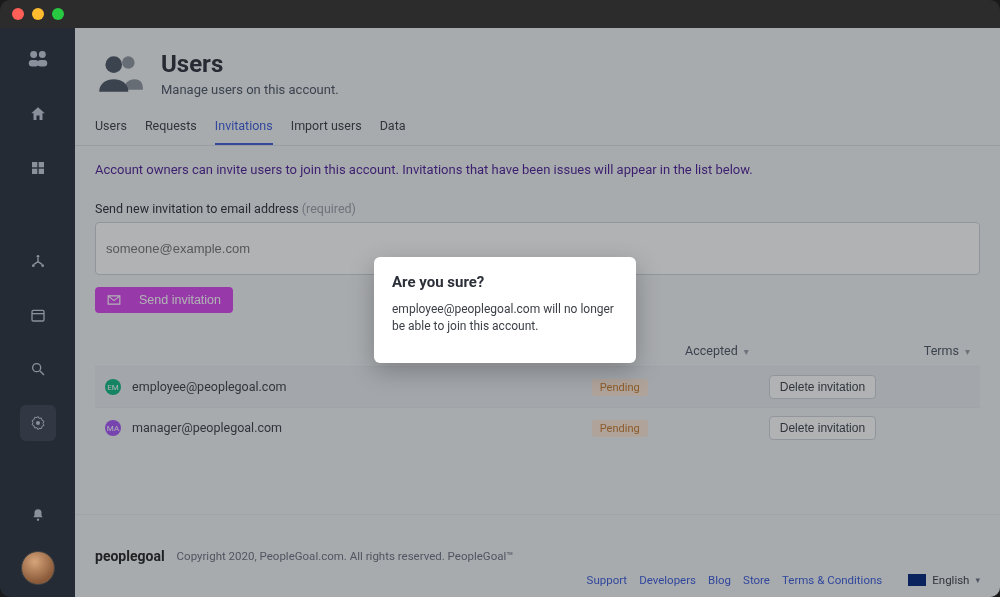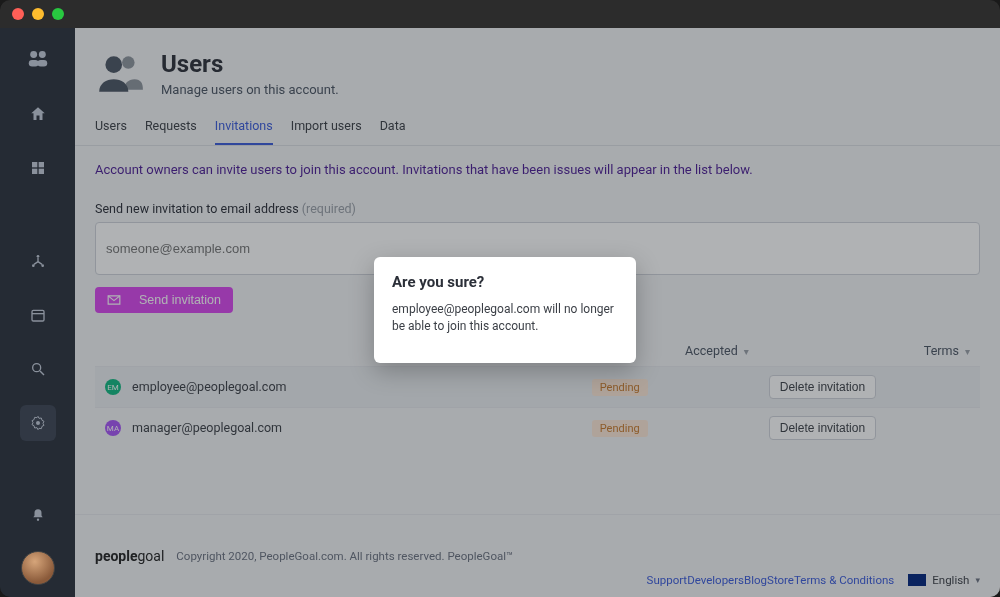--- a/index.html
+++ b/index.html
@@ -206,22 +206,22 @@
     align-items: center;
     font-size: 11.5px;
     color: #6b7280;
   }
   .footer .brand {
     font-weight: 700;
     font-size: 14px;
     color: #222;
     margin-right: 12px;
   }
-  .footer .brand b { font-weight: 400; }
-  .footer .links { margin-left: auto; display: flex; gap: 0; align-items: center; margin-top: 48px; }
+  .footer .brand b { font-weight: 700; }
+  .footer .links { margin-left: auto; display: flex; gap: 12px; align-items: center; margin-top: 48px; }
   .footer .links a { color: #3b5bdb; text-decoration: none; cursor: pointer; }
   .footer .lang { margin-left: 14px; display: flex; align-items: center; gap: 6px; color: #3b3f46; cursor: pointer; }
   .flag {
     width: 18px; height: 12px;
     background: linear-gradient(#00247d,#00247d);
     position: relative;
     display: inline-block;
   }
 
   

